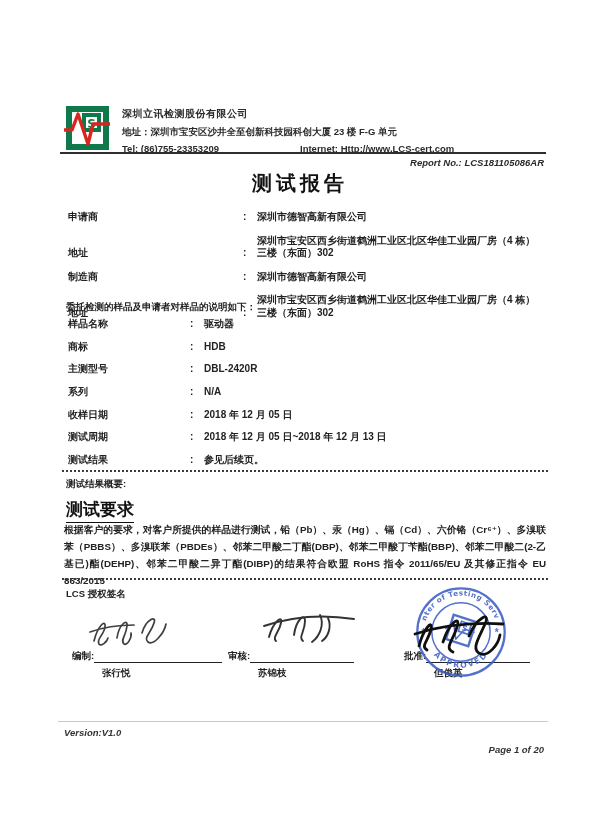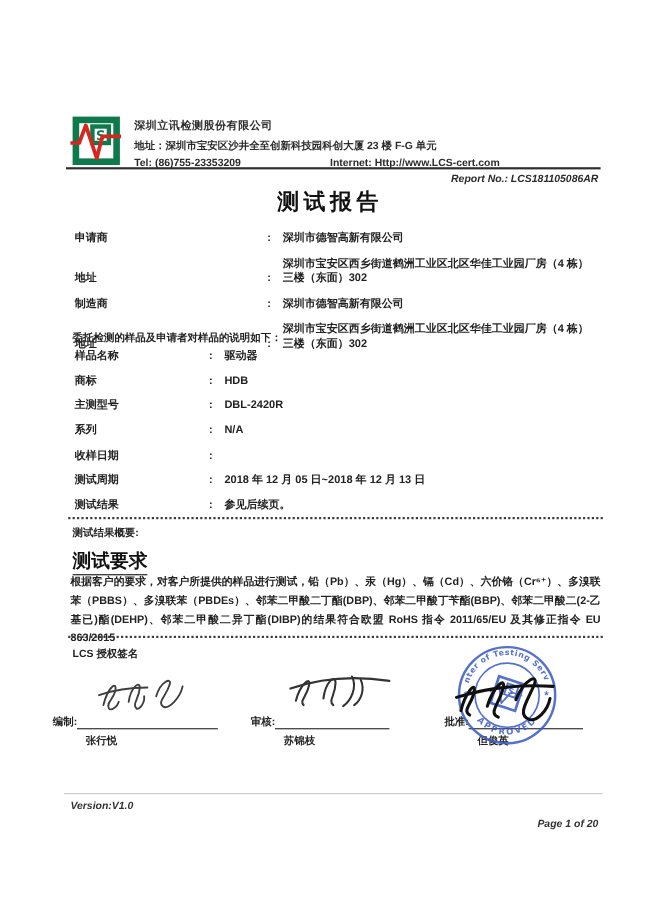--- a/index.html
+++ b/index.html
@@ -49,21 +49,21 @@
   .dot2 { top:578px; }
   .summary-heading { position:absolute; left:66px; top:478px; font-size:9.5px; font-weight:700; color:#222; }
   .req-heading { position:absolute; left:66px; top:498px; font-size:17px; font-weight:700; color:#111;
     border-bottom:1.5px solid #111; padding-bottom:1px; }
   .result-para { position:absolute; left:64px; right:54px; top:521px;
     font-size:9.8px; font-weight:700; line-height:17px; color:#222; text-align:justify; }
   .authsig-heading { position:absolute; left:66px; top:588px; font-size:9.5px; font-weight:700; color:#222; }
 
   
   .sig-block { position:absolute; top:650px; }
-  .sig-a { left:48px; width:150px; }
+  .sig-a { left:72px; width:150px; }
   .sig-b { left:228px; width:126px; }
   .sig-c { left:404px; width:126px; }
   .sigrow { display:flex; align-items:flex-end; }
   .sig-role { font-size:9.5px; font-weight:700; color:#222; white-space:nowrap; }
   .sig-line { flex:1; border-bottom:1.5px solid #222; height:13px; }
   .sig-name { font-size:9.5px; font-weight:700; color:#222; margin-top:4px; padding-left:30px; }
   .scribble { position:absolute; }
   .scribble-a { left:86px; top:611px; }
   .scribble-b { left:258px; top:605px; }
   .scribble-c { left:410px; top:604px; z-index:3; }
@@ -143,20 +143,21 @@
       <span class="ival">DBL-2420R</span>
     </div>
     <div class="irow">
       <span class="ilbl">系列</span>
       <span class="icolon">:</span>
       <span class="ival">N/A</span>
     </div>
     <div class="irow">
       <span class="ilbl">收样日期</span>
       <span class="icolon">:</span>
+      <span class="ival">2018 年 12 月 05 日</span>
     </div>
     <div class="irow">
       <span class="ilbl">测试周期</span>
       <span class="icolon">:</span>
       <span class="ival">2018 年 12 月 05 日~2018 年 12 月 13 日</span>
     </div>
     <div class="irow">
       <span class="ilbl">测试结果</span>
       <span class="icolon">:</span>
       <span class="ival">参见后续页。</span>

